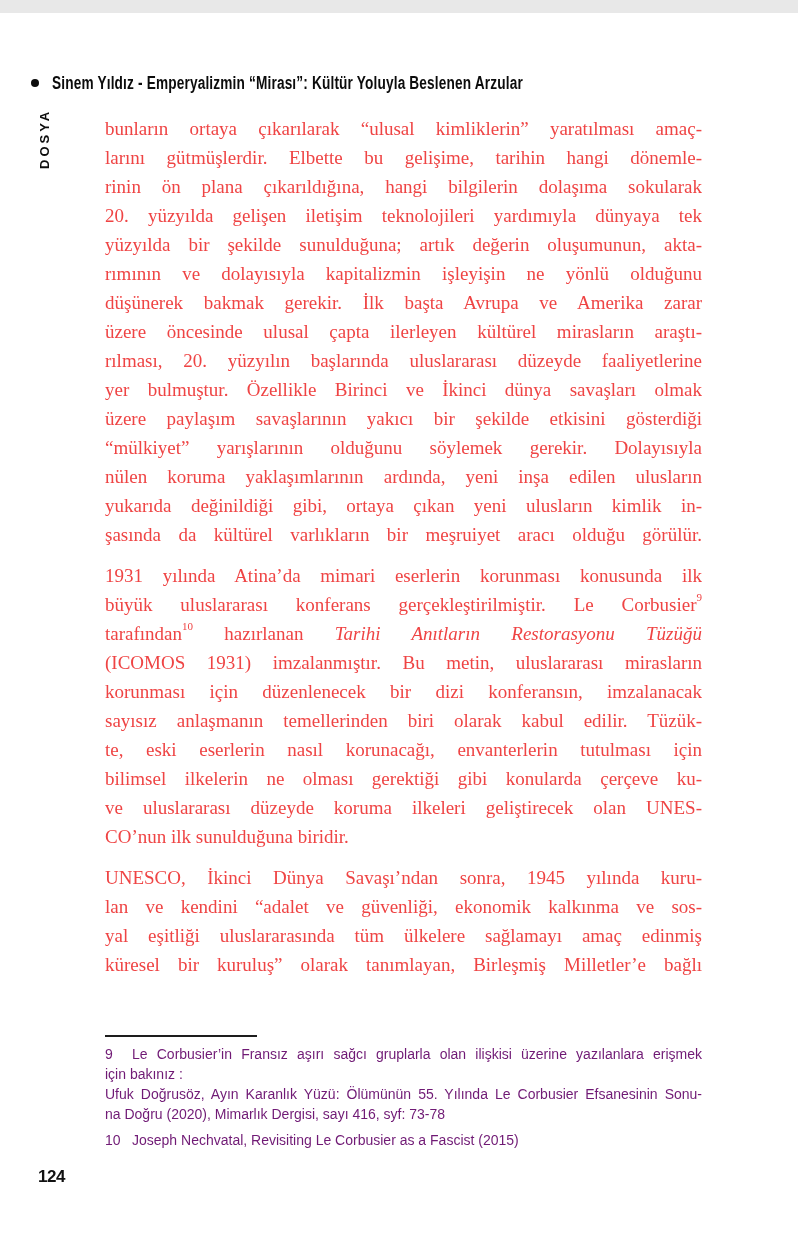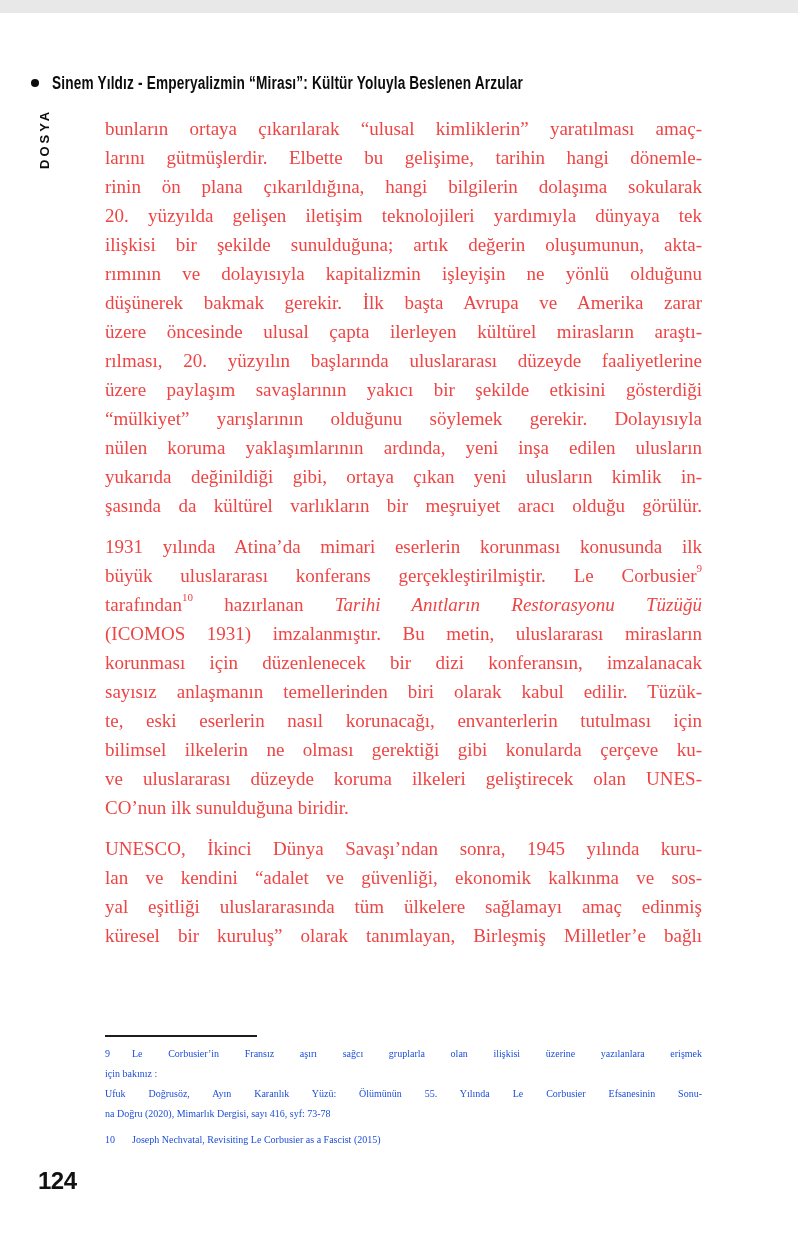--- a/index.html
+++ b/index.html
@@ -43,36 +43,36 @@
   }
   .body-text .line.left { text-align-last:left; }
   .line span.i  { font-style:italic; }
   .line span.sup {
     font-size:11px; vertical-align:top; line-height:1; position:relative; top:2px;
   }
 
   
   .footnotes {
     position:absolute; left:105px; top:1022px; width:597px;
-    font-family:Liberation Serif, serif;
-    font-size:10px; color:#1d4ed8;
+    font-family:Liberation Sans, sans-serif;
+    font-size:14px; color:#701a75;
   }
   .fn-rule { width:152px; height:2px; background:#1d1d1d; margin-bottom:7px; }
   .footnotes .line {
     line-height:20px; text-align:justify; text-align-last:justify;
   }
   .footnotes .line.left { text-align-last:left; }
   .footnotes .para + .para { margin-top:6px; }
   .footnotes span.num { display:inline-block; min-width:27px; }
 
   
   .page-number {
     position:absolute; left:38px; top:1154px;
     font-family:"Liberation Sans","DejaVu Sans",sans-serif;
-    font-weight:700; font-size:24px; letter-spacing:-0.5px; color:#111;
+    font-weight:700; font-size:17px; letter-spacing:-0.5px; color:#111;
   }
   .home-indicator {
     position:absolute; left:236px; top:1228px; width:328px; height:10px;
     border-radius:5px; background:#20232b;
   }
 </style>
 </head>
 <body>
 
 <div class="page">
@@ -82,25 +82,26 @@
   <div class="hdr"><span class="author">Sinem Yıldız - </span><span class="title">Emperyalizmin “Mirası”: Kültür Yoluyla Beslenen Arzular</span></div>
 
   <div class="side-label">DOSYA</div>
 
   <div class="body-text">
       <div class="para">
         <div class="line"><span>bunların ortaya çıkarılarak “ulusal kimliklerin” yaratılması amaç-</span></div>
         <div class="line"><span>larını gütmüşlerdir. Elbette bu gelişime, tarihin hangi dönemle-</span></div>
         <div class="line"><span>rinin ön plana çıkarıldığına, hangi bilgilerin dolaşıma sokularak</span></div>
         <div class="line"><span>20. yüzyılda gelişen iletişim teknolojileri yardımıyla dünyaya tek</span></div>
-        <div class="line"><span>ilişkisi bir şekilde sunulduğuna; artık değerin oluşumunun, akta-</span></div>
+        <div class="line"><span>yüzyılda bir şekilde sunulduğuna; artık değerin oluşumunun, akta-</span></div>
         <div class="line"><span>rımının ve dolayısıyla kapitalizmin işleyişin ne yönlü olduğunu</span></div>
         <div class="line"><span>düşünerek bakmak gerekir. İlk başta Avrupa ve Amerika zarar</span></div>
         <div class="line"><span>üzere öncesinde ulusal çapta ilerleyen kültürel mirasların araştı-</span></div>
         <div class="line"><span>rılması, 20. yüzyılın başlarında uluslararası düzeyde faaliyetlerine</span></div>
+        <div class="line"><span>yer bulmuştur. Özellikle Birinci ve İkinci dünya savaşları olmak</span></div>
         <div class="line"><span>üzere paylaşım savaşlarının yakıcı bir şekilde etkisini gösterdiği</span></div>
         <div class="line"><span>“mülkiyet” yarışlarının olduğunu söylemek gerekir. Dolayısıyla</span></div>
         <div class="line"><span>nülen koruma yaklaşımlarının ardında, yeni inşa edilen ulusların</span></div>
         <div class="line"><span>yukarıda değinildiği gibi, ortaya çıkan yeni ulusların kimlik in-</span></div>
         <div class="line"><span>şasında da kültürel varlıkların bir meşruiyet aracı olduğu görülür.</span></div>
       </div>
       <div class="para">
         <div class="line"><span>1931 yılında Atina’da mimari eserlerin korunması konusunda ilk</span></div>
         <div class="line"><span>büyük uluslararası konferans gerçekleştirilmiştir. Le Corbusier</span><span class="sup">9</span></div>
         <div class="line"><span>tarafından</span><span class="sup">10</span><span> hazırlanan </span><span class="i">Tarihi Anıtların Restorasyonu Tüzüğü</span></div>

